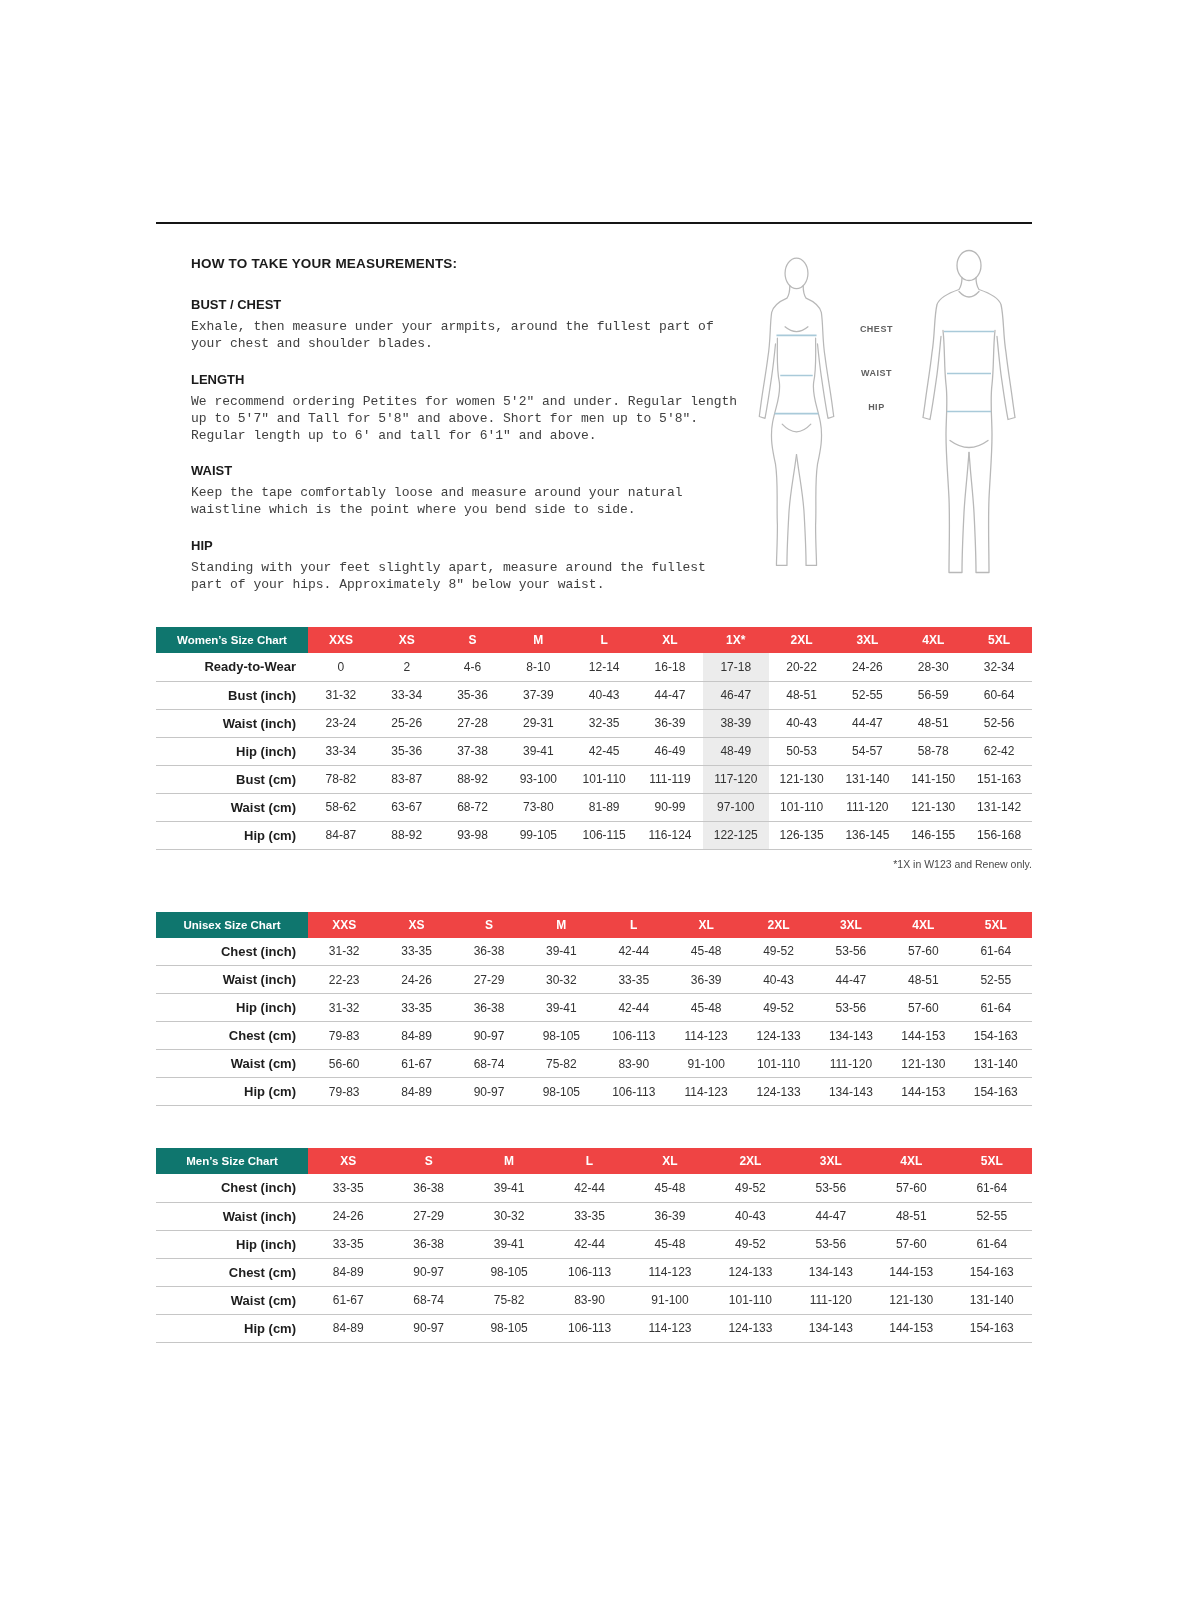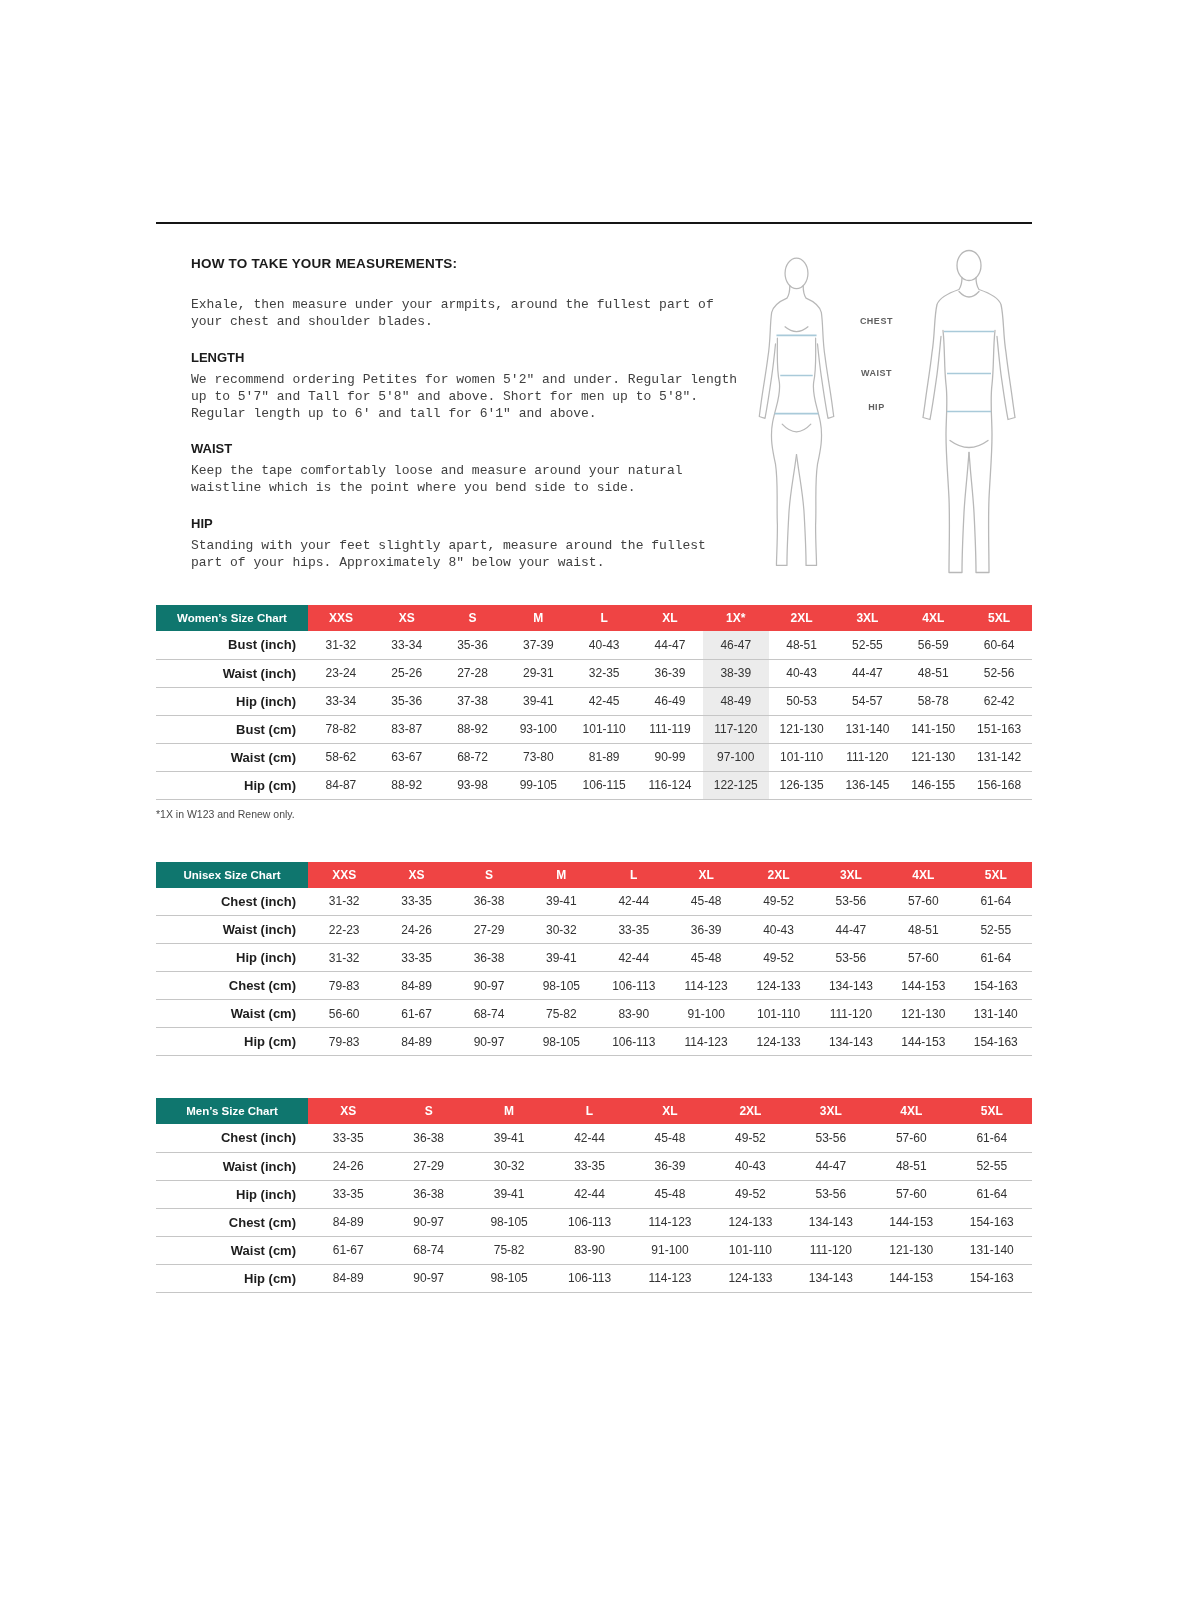--- a/index.html
+++ b/index.html
@@ -32,34 +32,35 @@
   table.size-table { width:876px; border-collapse:collapse; table-layout:fixed; }
   .size-table thead th { background:#ef4444; color:#ffffff; font-weight:bold;
                          font-size:12px; height:26px; text-align:center; vertical-align:middle; }
   .size-table thead th.chart-name { background:#0f766e; font-size:11.5px; }
   .size-table tbody tr { border-bottom:1px solid #c6c6c6; }
   .size-table tbody th.row-label { text-align:right; padding-right:12px; font-size:13px;
                                    font-weight:bold; color:#1d1d1d; height:28px; vertical-align:middle; }
   .size-table tbody td.val { text-align:center; vertical-align:middle; font-size:12px;
                              color:#333333; height:28px; }
   .size-table tbody td.hl { background:#ececec; }
-  .footnote { width:876px; font-size:10.5px; color:#4a4a4a; margin-top:8px; }
+  .footnote { width:876px; text-align:right; font-size:10.5px; color:#4a4a4a; margin-top:8px; }
 </style>
 </head>
 <body>
 
 <div class="page">
 
   <hr class="title-rule">
 
   <div class="content-top">
     <div class="instructions">
       <h2>HOW TO TAKE YOUR MEASUREMENTS:</h2>
 
       <div class="m-section">
+        <h3>BUST / CHEST</h3>
         <p>Exhale, then measure under your armpits, around the fullest part of your chest and shoulder blades.</p>
       </div>
       <div class="m-section">
         <h3>LENGTH</h3>
         <p>We recommend ordering Petites for women 5'2" and under. Regular length up to 5'7" and Tall for 5'8" and above. Short for men up to 5'8". Regular length up to 6' and tall for 6'1" and above.</p>
       </div>
       <div class="m-section">
         <h3>WAIST</h3>
         <p>Keep the tape comfortably loose and measure around your natural waistline which is the point where you bend side to side.</p>
       </div>
@@ -81,21 +82,21 @@
           <path d="M43 76 Q55 86 67 76"></path>
           <path d="M40 178 Q55 194 70 178"></path>
         </g>
         <g stroke="#a9cad9" stroke-width="1.6">
           <line x1="34" y1="85" x2="76" y2="85"></line>
           <line x1="38" y1="127" x2="72" y2="127"></line>
           <line x1="32" y1="167" x2="78" y2="167"></line>
         </g>
       </svg>
 
-      <div class="fig-label" style="top:72px">CHEST</div>
+      <div class="fig-label" style="top:80px">CHEST</div>
       <div class="fig-label" style="top:124px">WAIST</div>
       <div class="fig-label" style="top:158px">HIP</div>
 
       <svg class="figure-man" viewBox="0 0 125 340" xmlns="http://www.w3.org/2000/svg">
         <g fill="none" stroke="#b8b8b8" stroke-width="1.3" stroke-linecap="round" stroke-linejoin="round">
           <ellipse cx="62" cy="19" rx="12" ry="15"></ellipse>
           <g id="m-half">
             <path d="M55 31 C55 36 54 40 52 43 C43 46 33 50 30 58 C27 71 28 88 25 106 C23 124 20 141 18 157 L16 171 L23 173 C26 157 28 142 30 128 C32 112 33 100 34 90"></path>
             <path d="M36 84 C38 102 37 120 39 138 C41 154 39 172 39 188 C39 210 41 230 42 252 C43 278 42 302 42 326 L55 326 C55 306 56 286 57 266 C58 248 60 232 61 218 L62 206"></path>
           </g>
@@ -140,20 +141,34 @@
               <th class="size-col">XL</th>
               <th class="size-col">1X*</th>
               <th class="size-col">2XL</th>
               <th class="size-col">3XL</th>
               <th class="size-col">4XL</th>
               <th class="size-col">5XL</th>
             </tr>
           </thead>
           <tbody>
             <tr>
+              <th class="row-label">Ready-to-Wear</th>
+              <td class="val">0</td>
+              <td class="val">2</td>
+              <td class="val">4-6</td>
+              <td class="val">8-10</td>
+              <td class="val">12-14</td>
+              <td class="val">16-18</td>
+              <td class="val hl">17-18</td>
+              <td class="val">20-22</td>
+              <td class="val">24-26</td>
+              <td class="val">28-30</td>
+              <td class="val">32-34</td>
+            </tr>
+            <tr>
               <th class="row-label">Bust (inch)</th>
               <td class="val">31-32</td>
               <td class="val">33-34</td>
               <td class="val">35-36</td>
               <td class="val">37-39</td>
               <td class="val">40-43</td>
               <td class="val">44-47</td>
               <td class="val hl">46-47</td>
               <td class="val">48-51</td>
               <td class="val">52-55</td>

